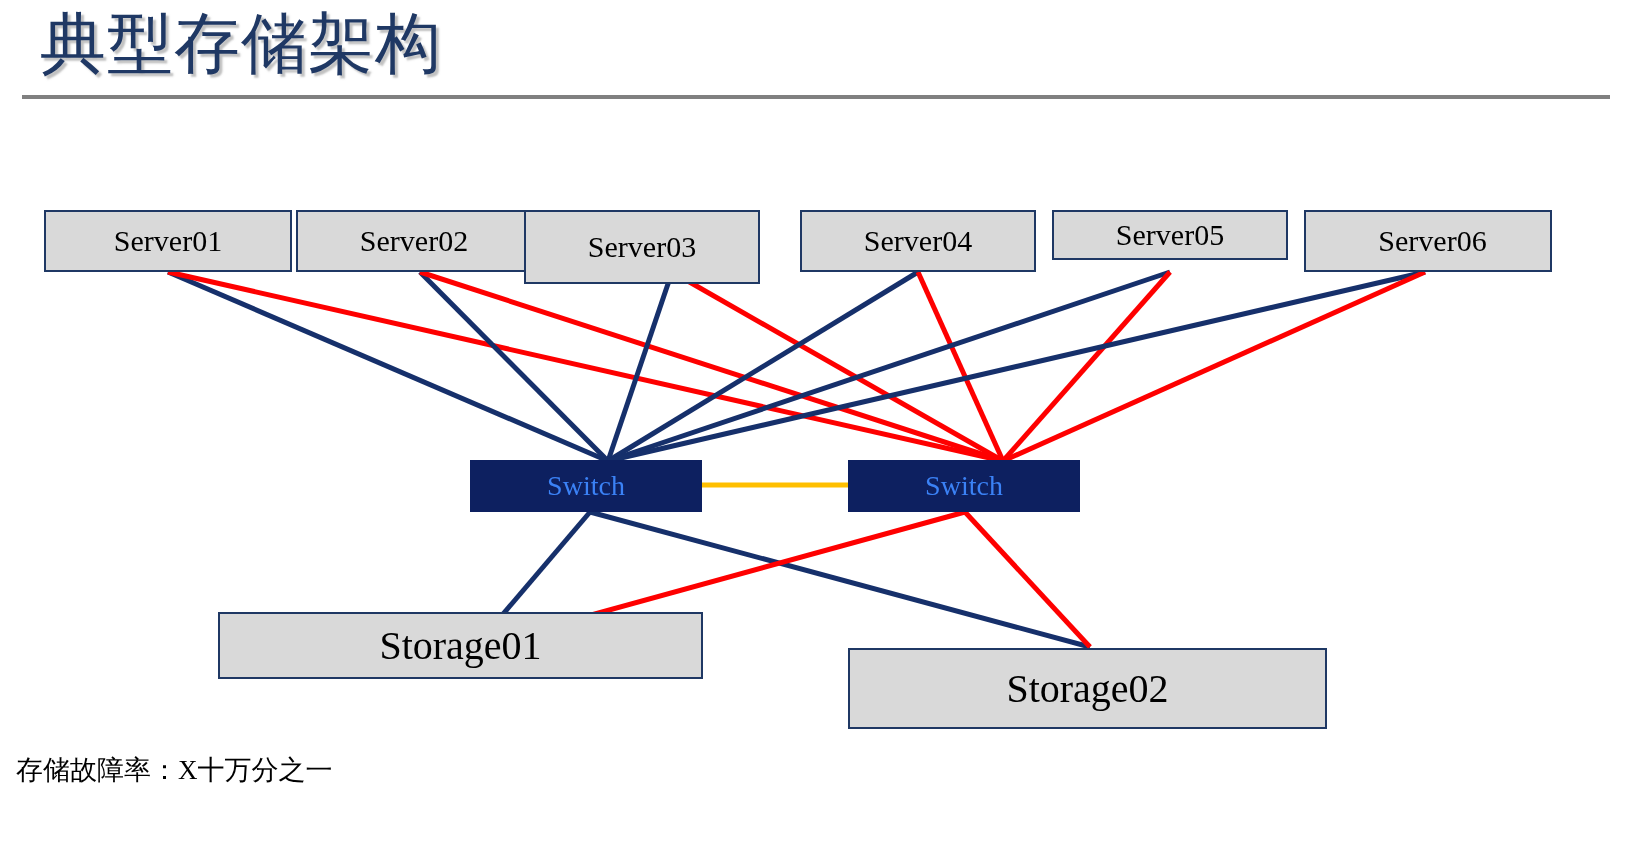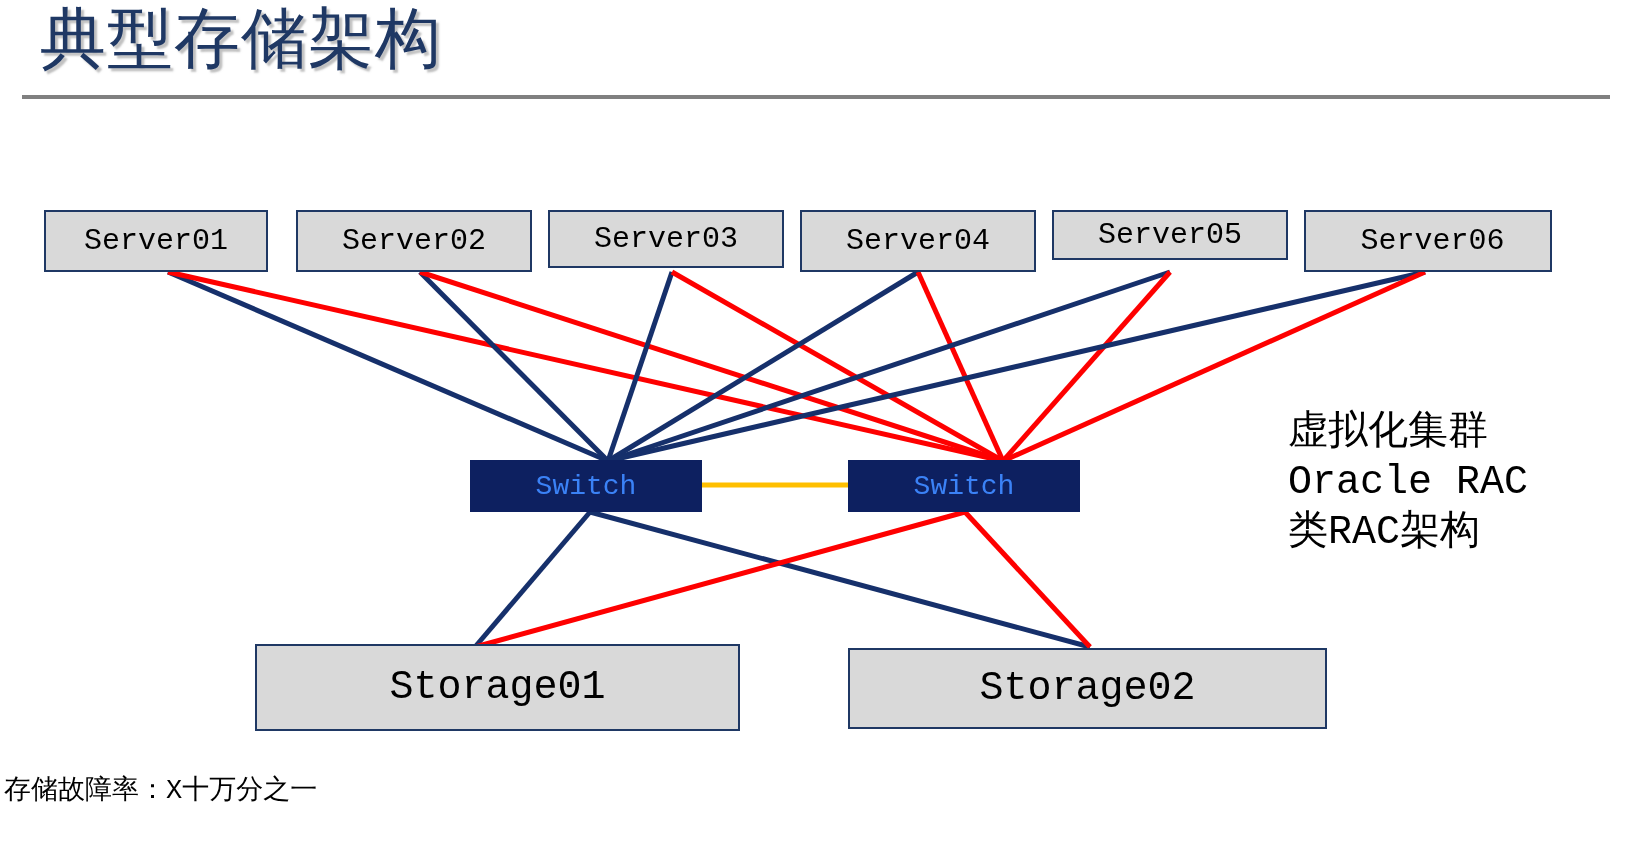--- a/index.html
+++ b/index.html
@@ -5,21 +5,21 @@
   html, body {
     margin: 0;
     padding: 0;
     background: #ffffff;
   }
   #slide {
     position: relative;
     width: 1632px;
     height: 847px;
     background: #ffffff;
-    font-family: Liberation Mono, monospace;
+    font-family: Liberation Serif, serif;
     overflow: hidden;
   }
 
   
   #title {
     position: absolute;
     left: 40px;
     top: -4px;
     font-size: 66px;
     line-height: 96px;
@@ -84,21 +84,21 @@
   }
 
   
   .annot {
     position: absolute;
     font-size: 27px;
     color: #000000;
     white-space: nowrap;
   }
   #annot-server-rate { left: 4px;  top: 373px; }
-  #annot-storage-rate { left: 4px; top: 752px; margin-top: 19px; }
+  #annot-storage-rate { left: 16px; top: 752px; }
 
   #right-note {
     position: absolute;
     left: 1288px;
     top: 408px;
     font-size: 40px;
     line-height: 50px;
     color: #000000;
     white-space: nowrap;
   }
@@ -132,54 +132,49 @@
         <line x1="590" y1="512" x2="1090" y2="647" stroke="#16306b" stroke-width="5" stroke-linecap="butt"></line>
         <line x1="965" y1="512" x2="475" y2="647" stroke="#fe0000" stroke-width="5" stroke-linecap="butt"></line>
         <line x1="965" y1="512" x2="1090" y2="647" stroke="#fe0000" stroke-width="5" stroke-linecap="butt"></line>
       </g>
     <g id="wires-interlink">
         <line x1="702" y1="485" x2="848" y2="485" stroke="#ffbf00" stroke-width="5" stroke-linecap="butt"></line>
       </g>
   </svg>
 
   <div id="nodes">
-      <div class="node server" style="left: 44px; top: 210px; width: 224px; height: 62px;">
+      <div class="node server" style="left: 44px; top: 210px; width: 248px; height: 62px;">
         <span>Server01</span>
       </div>
       <div class="node server" style="left: 296px; top: 210px; width: 236px; height: 62px; align-items: center;">
         <span>Server02</span>
       </div>
-      <div class="node server" style="left: 548px; top: 210px; width: 236px; height: 58px;">
+      <div class="node server" style="left: 524px; top: 210px; width: 236px; height: 74px;">
         <span>Server03</span>
       </div>
       <div class="node server" style="left: 800px; top: 210px; width: 236px; height: 62px; text-align: center;">
         <span>Server04</span>
       </div>
       <div class="node server" style="left: 1052px; top: 210px; width: 236px; height: 50px;">
         <span>Server05</span>
       </div>
       <div class="node server" style="left: 1304px; top: 210px; width: 248px; height: 62px; padding-left: 9px;">
         <span>Server06</span>
       </div>
       <div class="node switch" style="left: 470px; top: 460px; width: 232px; height: 52px;">
         <span>Switch</span>
       </div>
       <div class="node switch" style="left: 848px; top: 460px; width: 232px; height: 52px;">
         <span>Switch</span>
       </div>
-      <div class="node storage" style="left: 218px; top: 644px; width: 485px; height: 87px; margin-left: 37px;">
+      <div class="node storage" style="left: 218px; top: 612px; width: 485px; height: 67px;">
         <span>Storage01</span>
       </div>
       <div class="node storage" style="left: 848px; top: 648px; width: 479px; height: 81px;">
         <span>Storage02</span>
       </div>
     </div>
 
 
   <div class="annot" id="annot-storage-rate">存储故障率：X十万分之一</div>
 
-  <div id="right-note">
-    <div>虚拟化集群</div>
-    <div>Oracle RAC</div>
-    <div>类RAC架构</div>
-  </div>
 
 </div>
 
 </body></html>

